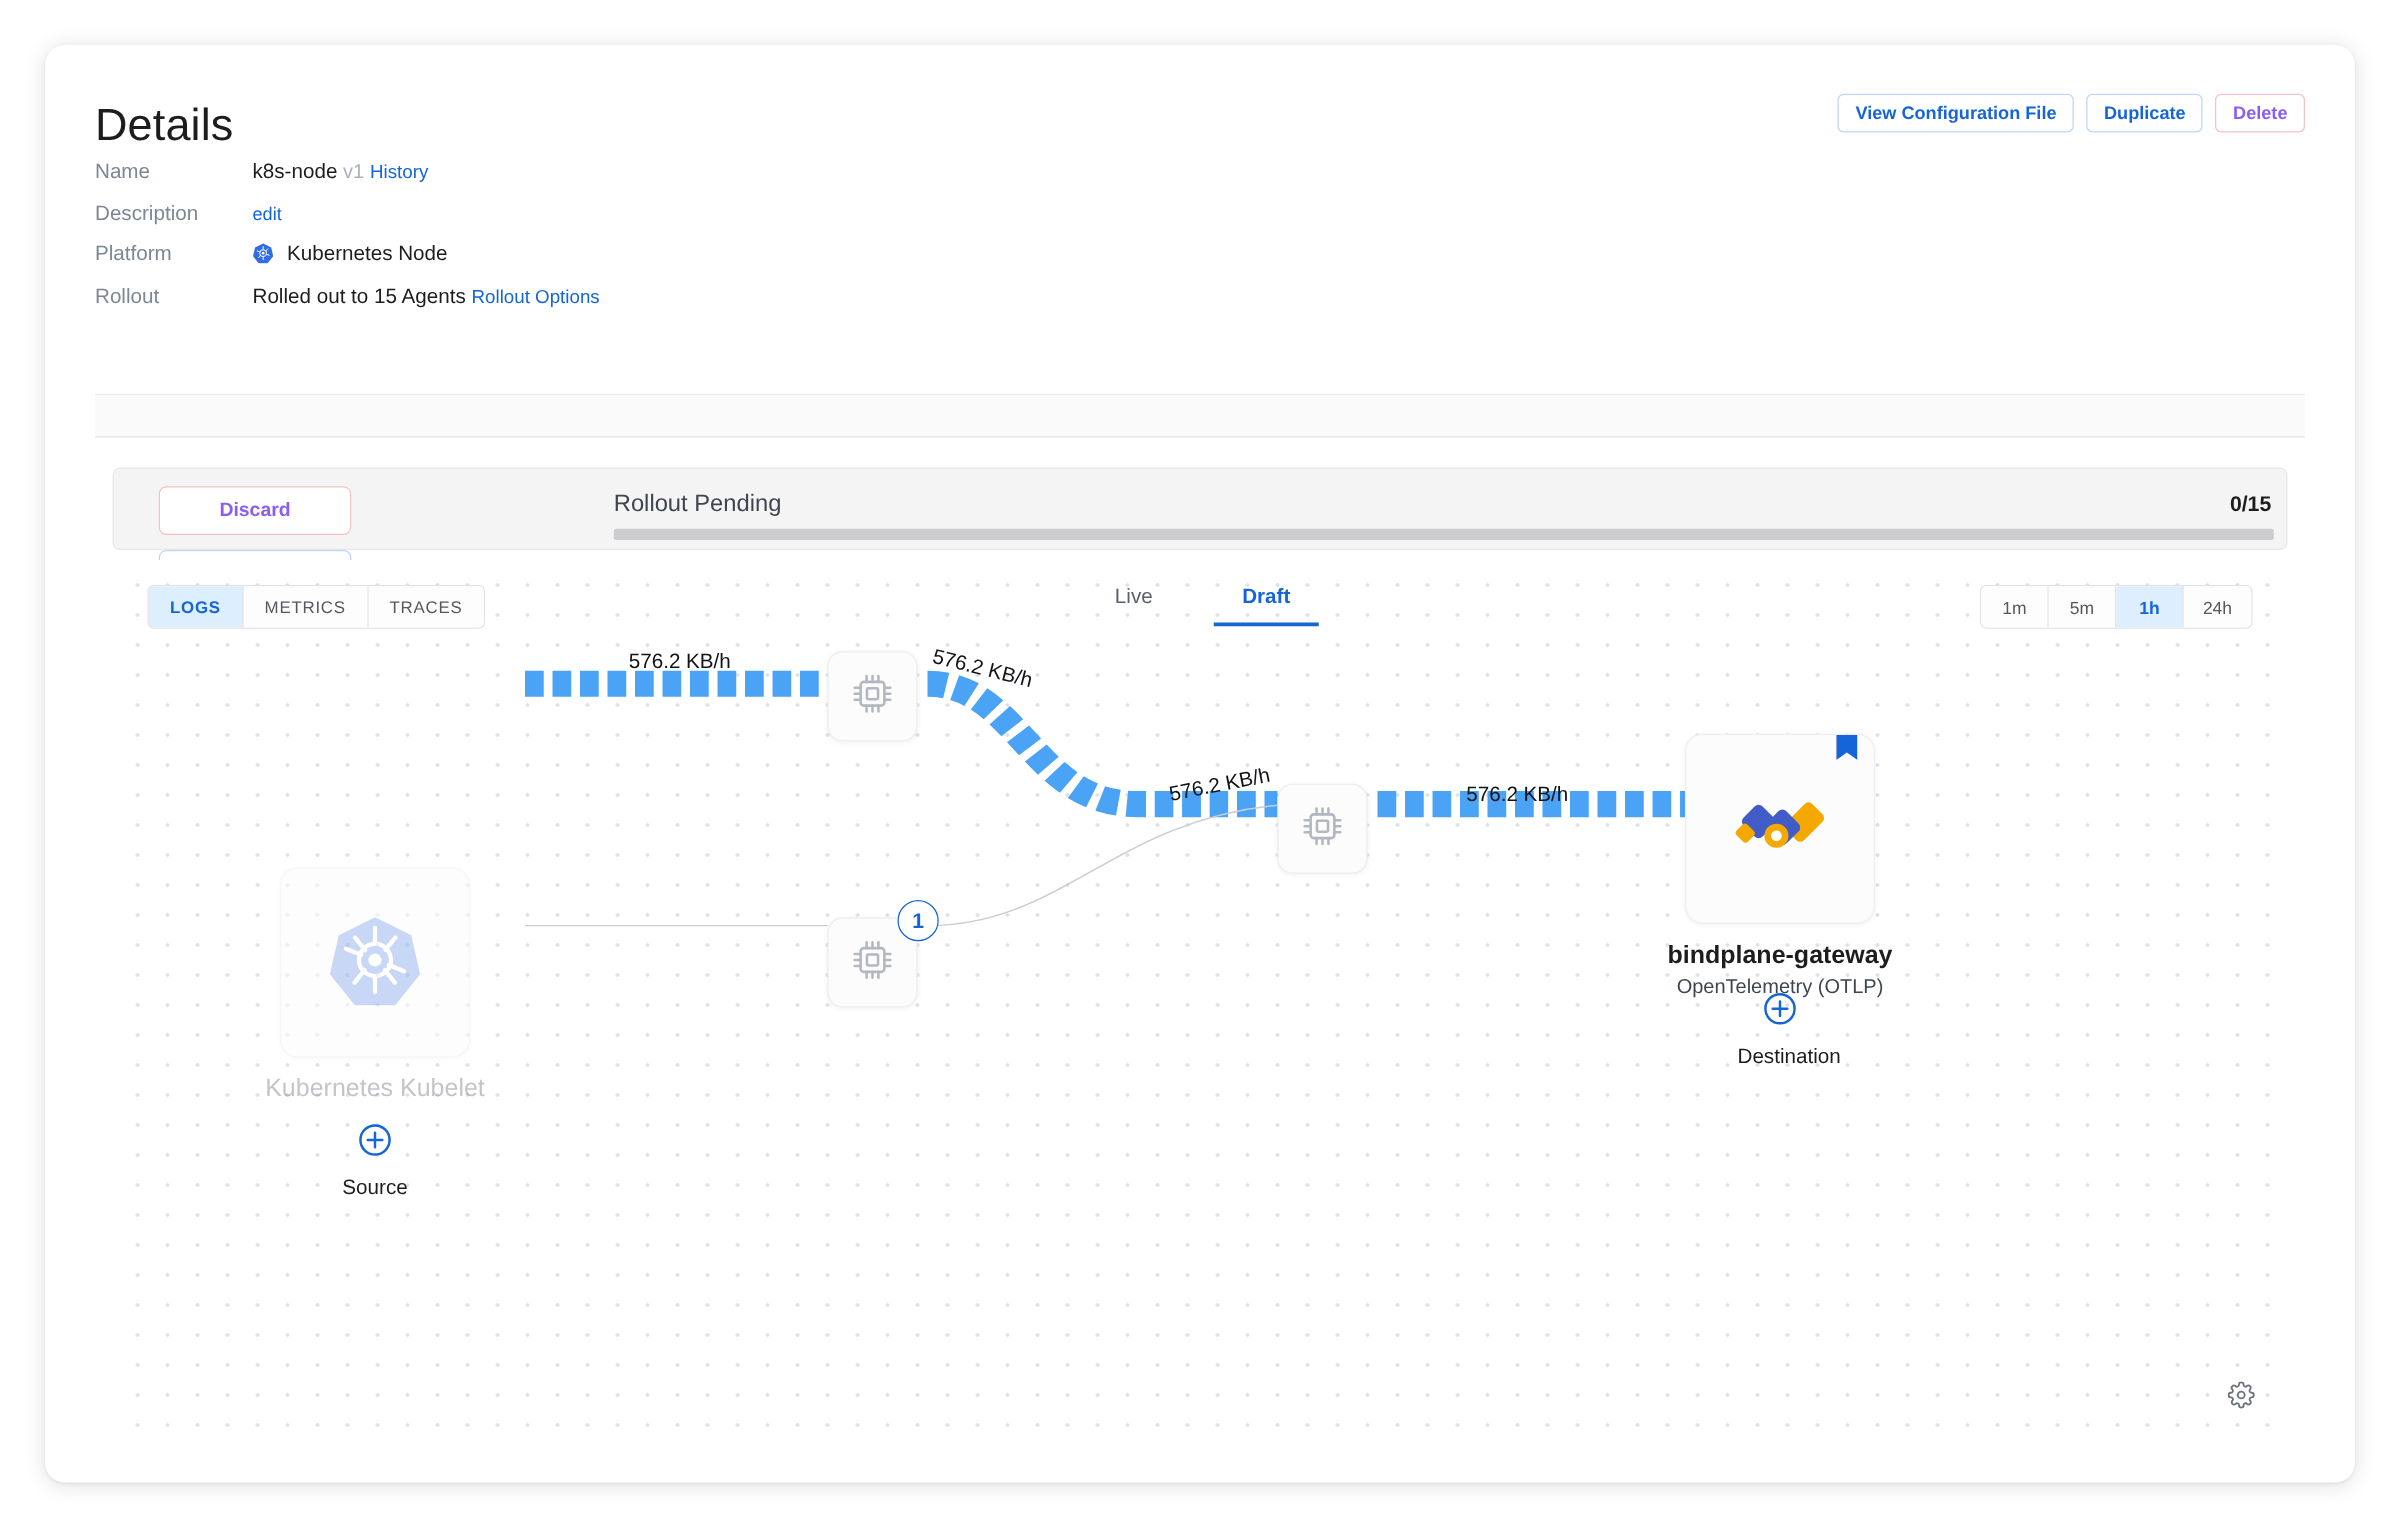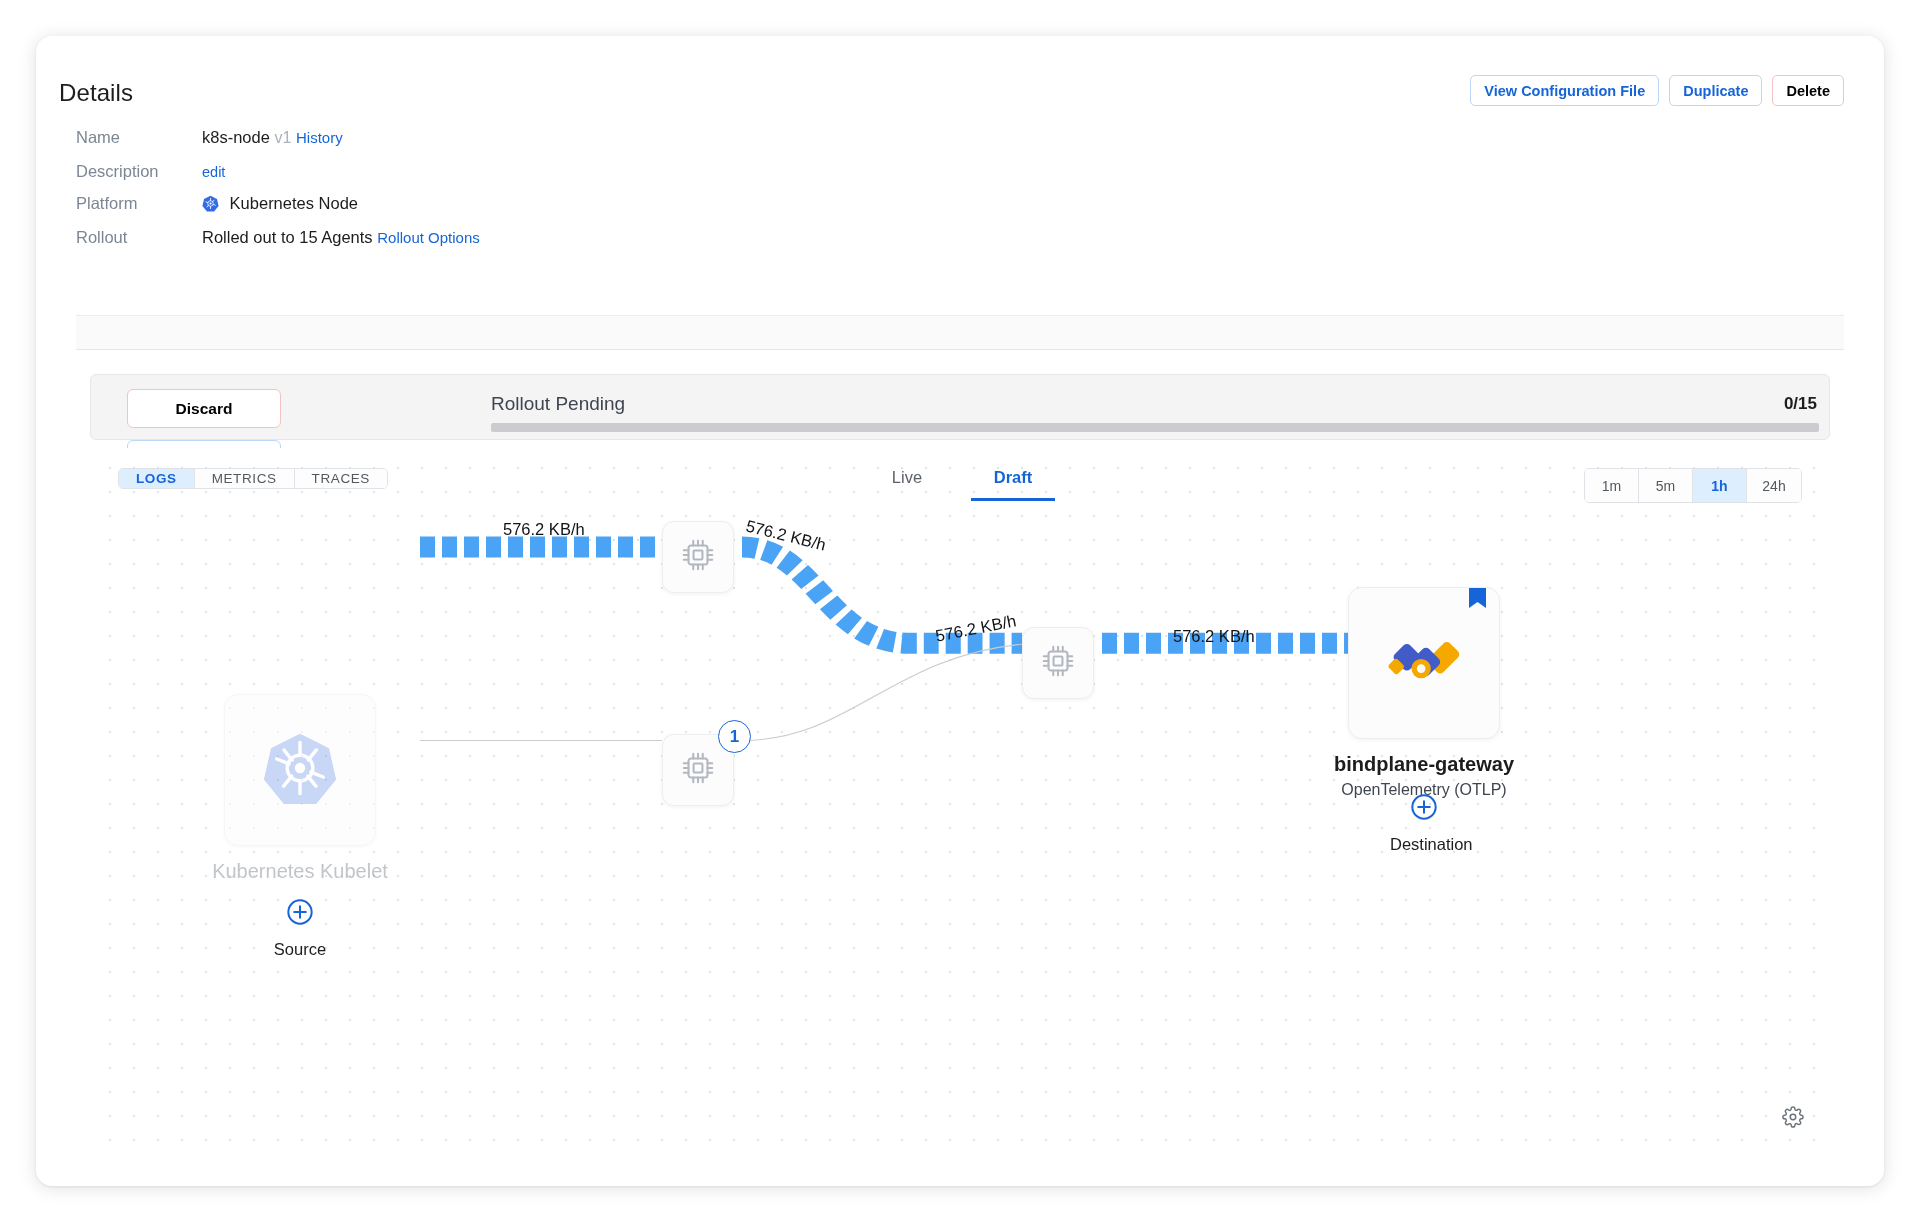--- a/index.html
+++ b/index.html
@@ -15,22 +15,22 @@
     position: absolute;
     left: 36px; top: 36px;
     width: 1848px; height: 1150px;
     background: #ffffff;
     border-radius: 16px;
     box-shadow: 0 2px 18px rgba(16,24,40,.13), 0 1px 3px rgba(16,24,40,.08);
   }
 
   
   .details-title {
-    position: absolute; left: 23px; top: 43px;
-    font-size: 24px; color: #1d1d1f; font-weight: 400;
+    position: absolute; left: 40px; top: 43px;
+    font-size: 36px; color: #1d1d1f; font-weight: 400;
     letter-spacing: .1px;
   }
   .kv { position: absolute; left: 40px; font-size: 16.5px; }
   .kv .k { position: absolute; left: 0; color: #7b8794; }
   .kv .v { position: absolute; left: 126px; color: #1d1d1f; white-space: nowrap; }
   .kv.r1 { top: 92px; }
   .kv.r2 { top: 126px; }
   .kv.r3 { top: 158px; }
   .kv.r4 { top: 192px; }
   .muted-ver { color: #aab2bd; font-size: 16px; }
@@ -44,21 +44,21 @@
 
   
   .hdr-btns { position: absolute; right: 40px; top: 39px; display: flex; gap: 10px; }
   .btn {
     height: 31px; padding: 0 13px;
     border-radius: 5px; font-size: 14.5px; font-weight: 700;
     display: flex; align-items: center; justify-content: center;
     background: #fff; cursor: pointer; white-space: nowrap;
   }
   .btn.blue  { border: 1px solid #bcd7f7; color: #1565d8; }
-  .btn.red   { border: 1px solid #f3c2c2; color: #000000; }
+  .btn.red   { border: 1px solid #f3c2c2; color: #8b5cf6; }
 
   
   .strip {
     position: absolute; left: 40px; right: 40px; top: 279px;
     height: 35px; background: #fafafa;
     border-top: 1px solid #ececec; border-bottom: 1px solid #e6e6e6;
   }
 
   
   .rollout {
@@ -93,21 +93,21 @@
     border-radius: 4px; overflow: hidden;
   }
 
   
   .ttabs {
     position: absolute; left: 28px; top: 20px;
     display: flex; border: 1px solid #dfe3e8; border-radius: 5px;
     overflow: hidden; background: #fff;
   }
   .ttabs .t {
-    padding: 0 17px; height: 19px; display: flex; align-items: center;
+    padding: 0 17px; height: 33px; display: flex; align-items: center;
     font-size: 13.5px; letter-spacing: .6px; color: #53585f;
     border-right: 1px solid #dfe3e8; cursor: pointer; background: #fdfdfd;
   }
   .ttabs .t:last-child { border-right: 0; }
   .ttabs .t.active { background: #ddeeff; color: #1565d8; font-weight: 700; }
 
   
   .ldtabs { position: absolute; left: 50%; top: 20px; transform: translateX(-50%); display: flex; gap: 22px; }
   .ldtabs .t {
     font-size: 16.5px; color: #5b616b; padding-bottom: 11px; cursor: pointer;

